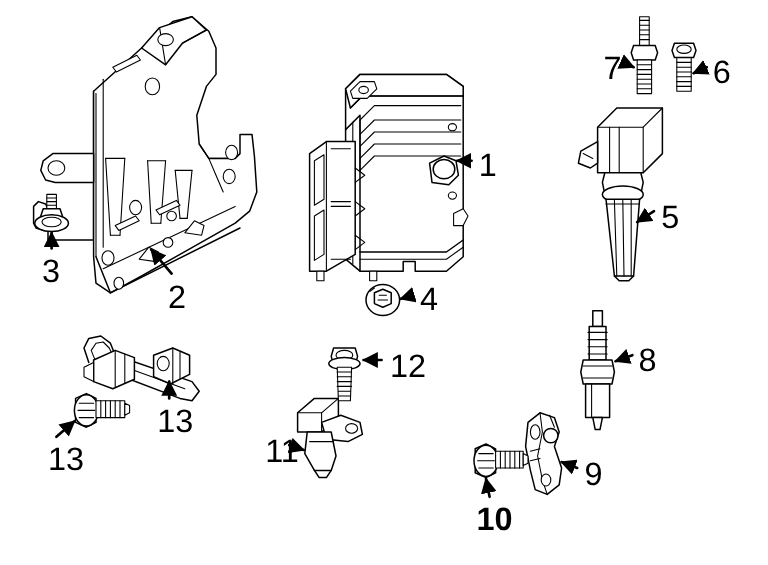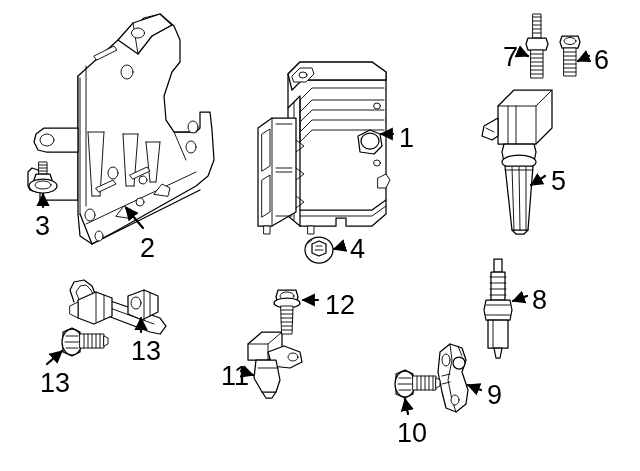--- a/index.html
+++ b/index.html
@@ -297,19 +297,19 @@
 
   <div class="lbl" style="left:399px; top:125px;">1</div>
   <div class="lbl" style="left:140px; top:235px;">2</div>
   <div class="lbl" style="left:35px;  top:213px;">3</div>
   <div class="lbl" style="left:350px; top:236px;">4</div>
   <div class="lbl" style="left:551px; top:168px;">5</div>
   <div class="lbl" style="left:594px; top:47px;">6</div>
   <div class="lbl" style="left:503px; top:44px;">7</div>
   <div class="lbl" style="left:532px; top:287px;">8</div>
   <div class="lbl" style="left:487px; top:382px;">9</div>
-  <div class="lbl" style="left:397px; top:420px;">10</div>
+  <div class="lbl" style="left:397px; top:420px;font-weight:bold;">10</div>
   <div class="lbl" style="left:221px; top:363px;">11</div>
   <div class="lbl" style="left:325px; top:292px;">12</div>
   <div class="lbl" style="left:131px; top:338px;">13</div>
   <div class="lbl" style="left:40px;  top:370px;">13</div>
 
 </div>
 
 </body></html>

